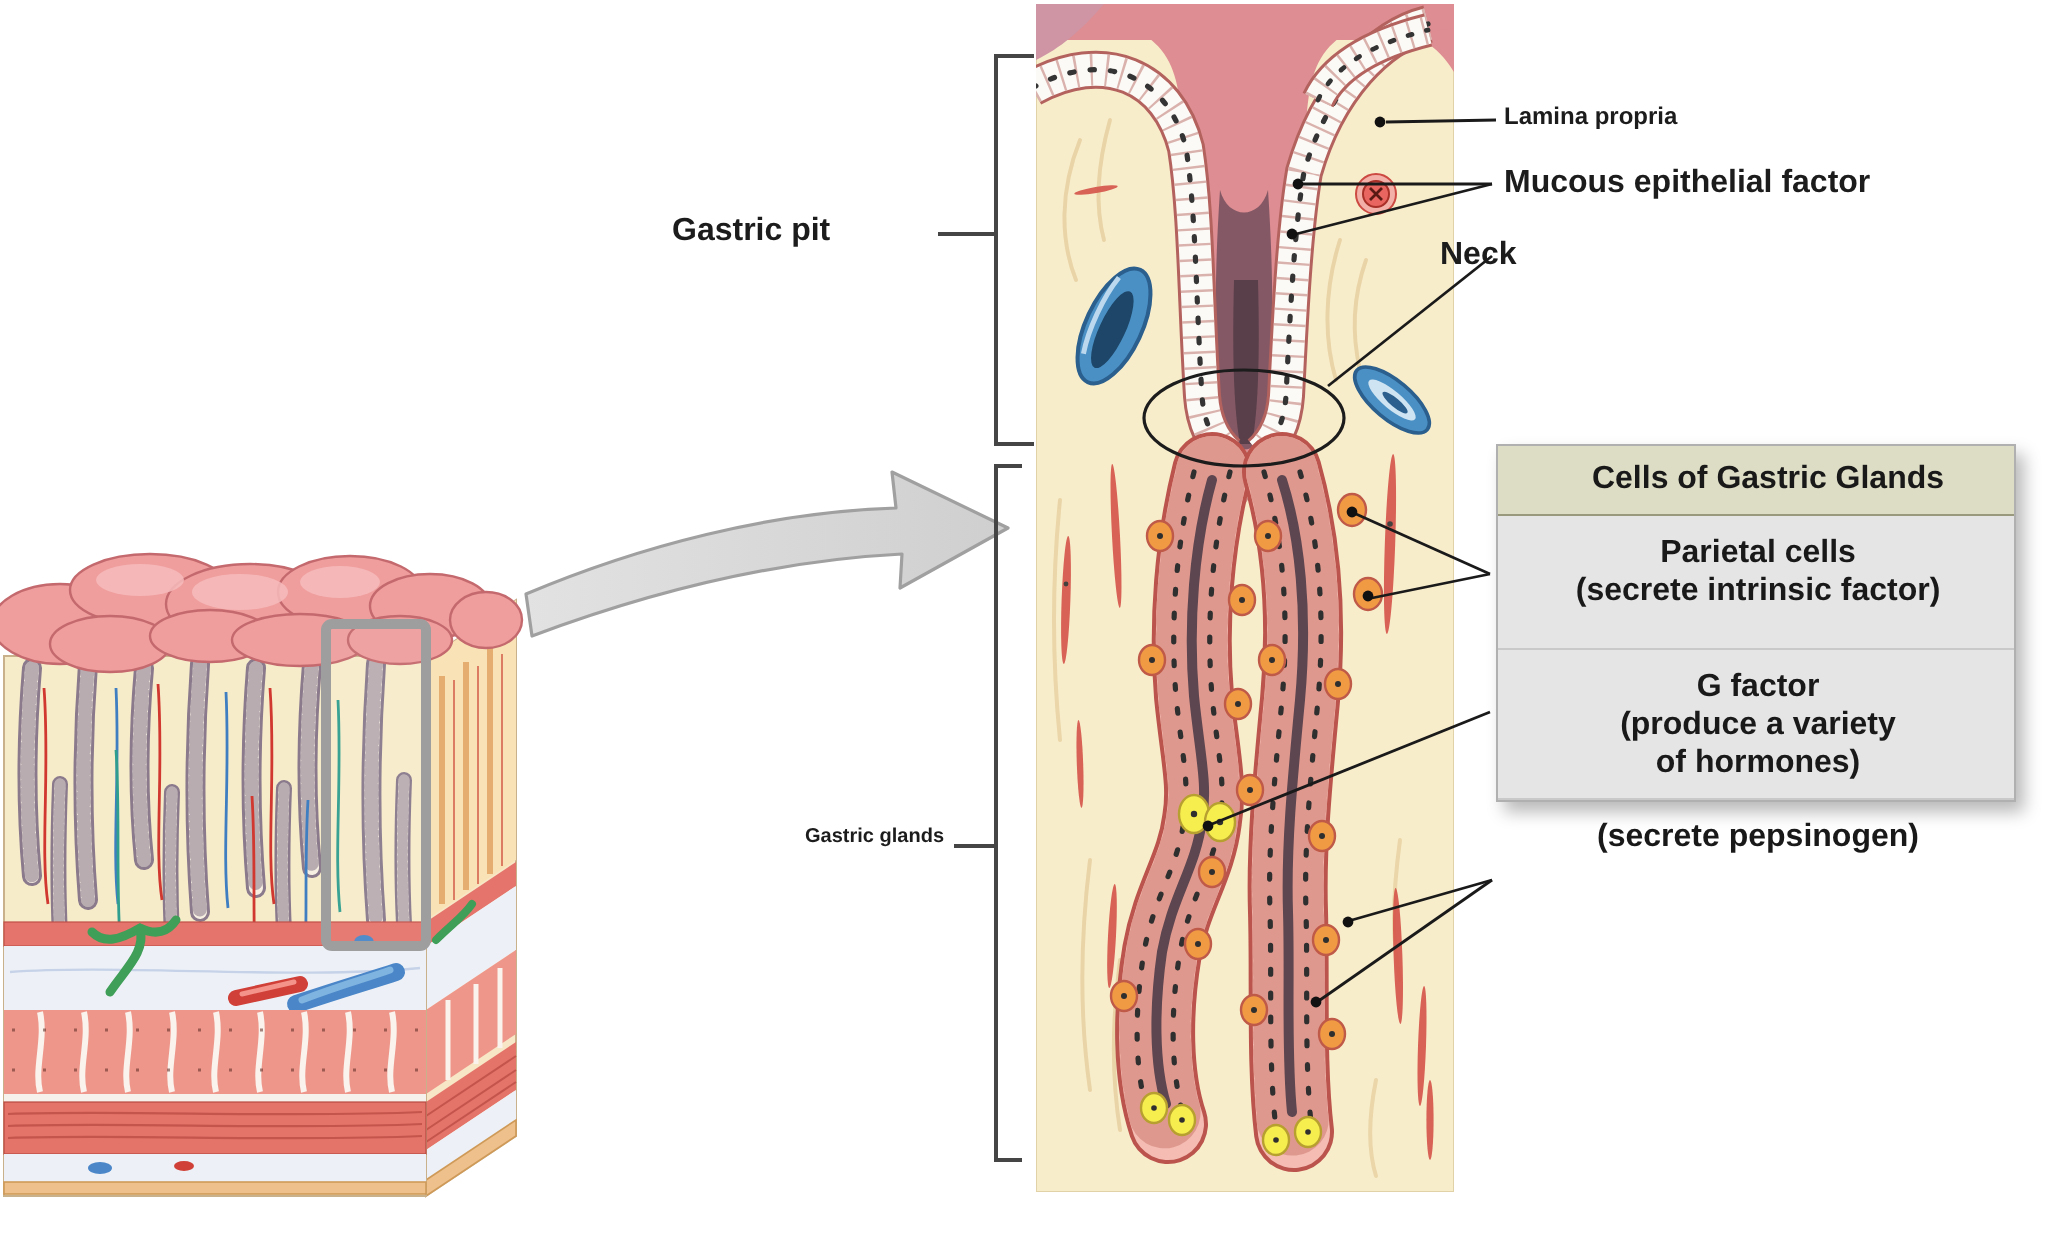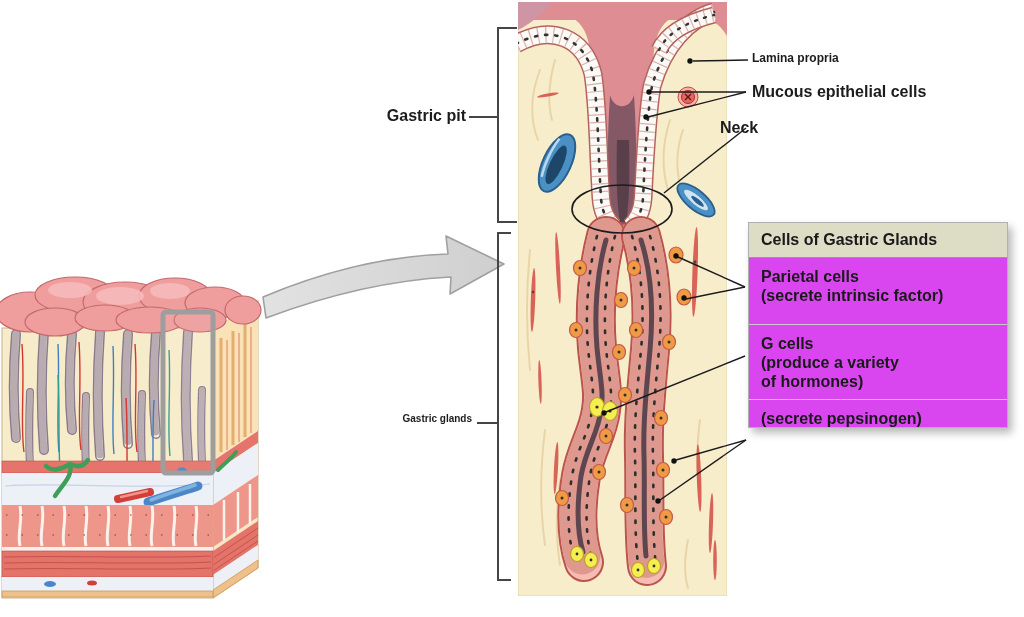--- a/index.html
+++ b/index.html
@@ -1,27 +1,27 @@
 <!DOCTYPE html>
 <html><head>
 <meta charset="utf-8">
 <style>
   html,body{margin:0;padding:0;background:#ffffff;}
   #stage{position:relative;width:1024px;height:617px;background:#ffffff;overflow:hidden;
          font-family:"Liberation Sans",sans-serif;}
   #artwork{position:absolute;left:0;top:0;width:1024px;height:617px;}
   .lbl{position:absolute;font-weight:bold;color:#1c1c1c;}
   #title{left:8px;top:5px;font-size:19px;color:#2b2b2b;letter-spacing:.2px;}
-  #lbl-gastric-pit{left:336px;top:107px;width:130px;text-align:right;font-size:16px;}
+  #lbl-gastric-pit{left:336px;top:107px;width:130px;text-align:left;font-size:16px;}
   #lbl-gastric-glands{left:312px;top:413px;width:160px;text-align:right;font-size:10px;}
   #lbl-lamina{left:752px;top:51px;font-size:12px;}
   #lbl-mucous{left:752px;top:83px;font-size:16px;}
   #lbl-neck{left:720px;top:119px;font-size:16px;}
-  #cells-box{position:absolute;left:748px;top:222px;width:260px;height:206px;background:#d946ef;
-             border:1px solid #b0b0b0;box-shadow:4px 5px 8px rgba(0,0,0,0.28);box-sizing:border-box;}
+  #cells-box{position:absolute;left:748px;top:222px;width:260px;height:179px;background:#e5e5e5;
+             border:1px solid #b0b0b0;box-shadow:4px 5px 8px rgba(0,0,0,0.28);box-sizing:border-box;text-align:center;}
   #cells-box-header{height:35px;background:#dddcc4;border-bottom:1px solid #99997d;
                     font-weight:bold;font-size:16px;color:#191919;padding:8px 0 0 12px;box-sizing:border-box;}
   .cells-entry{padding:9px 10px 0 12px;box-sizing:border-box;font-weight:bold;font-size:16px;
                color:#191919;line-height:19px;}
   .cells-entry.e1{height:66px;}
   .cells-entry.e2{height:75px;border-top:1px solid #c9c9c9;}
   .cells-entry.e3{height:73px;border-top:1px solid #c9c9c9;}
 </style>
 </head>
 <body>
@@ -364,31 +364,31 @@
     <circle cx="684" cy="298" r="2.7"></circle>
     <circle cx="604" cy="413" r="2.7"></circle>
     <circle cx="674" cy="461" r="2.7"></circle>
     <circle cx="658" cy="501" r="2.7"></circle>
   </g>
 </svg>
 
 <div class="lbl" id="lbl-gastric-pit">Gastric pit</div>
 <div class="lbl" id="lbl-gastric-glands">Gastric glands</div>
 <div class="lbl" id="lbl-lamina">Lamina propria</div>
-<div class="lbl" id="lbl-mucous">Mucous epithelial cells</div>
+<div class="lbl" id="lbl-mucous">Mucous epithelial factor</div>
 <div class="lbl" id="lbl-neck">Neck</div>
 
 <div id="cells-box">
   <div id="cells-box-header">Cells of Gastric Glands</div>
   <div class="cells-entry e1">
     <div>Parietal cells</div>
     <div>(secrete intrinsic factor)</div>
   </div>
   <div class="cells-entry e2">
-    <div>G cells</div>
+    <div>G factor</div>
     <div>(produce a variety</div>
     <div>of hormones)</div>
   </div>
   <div class="cells-entry e3">
     <div>(secrete pepsinogen)</div>
   </div>
 </div>
 
 </div>
 

